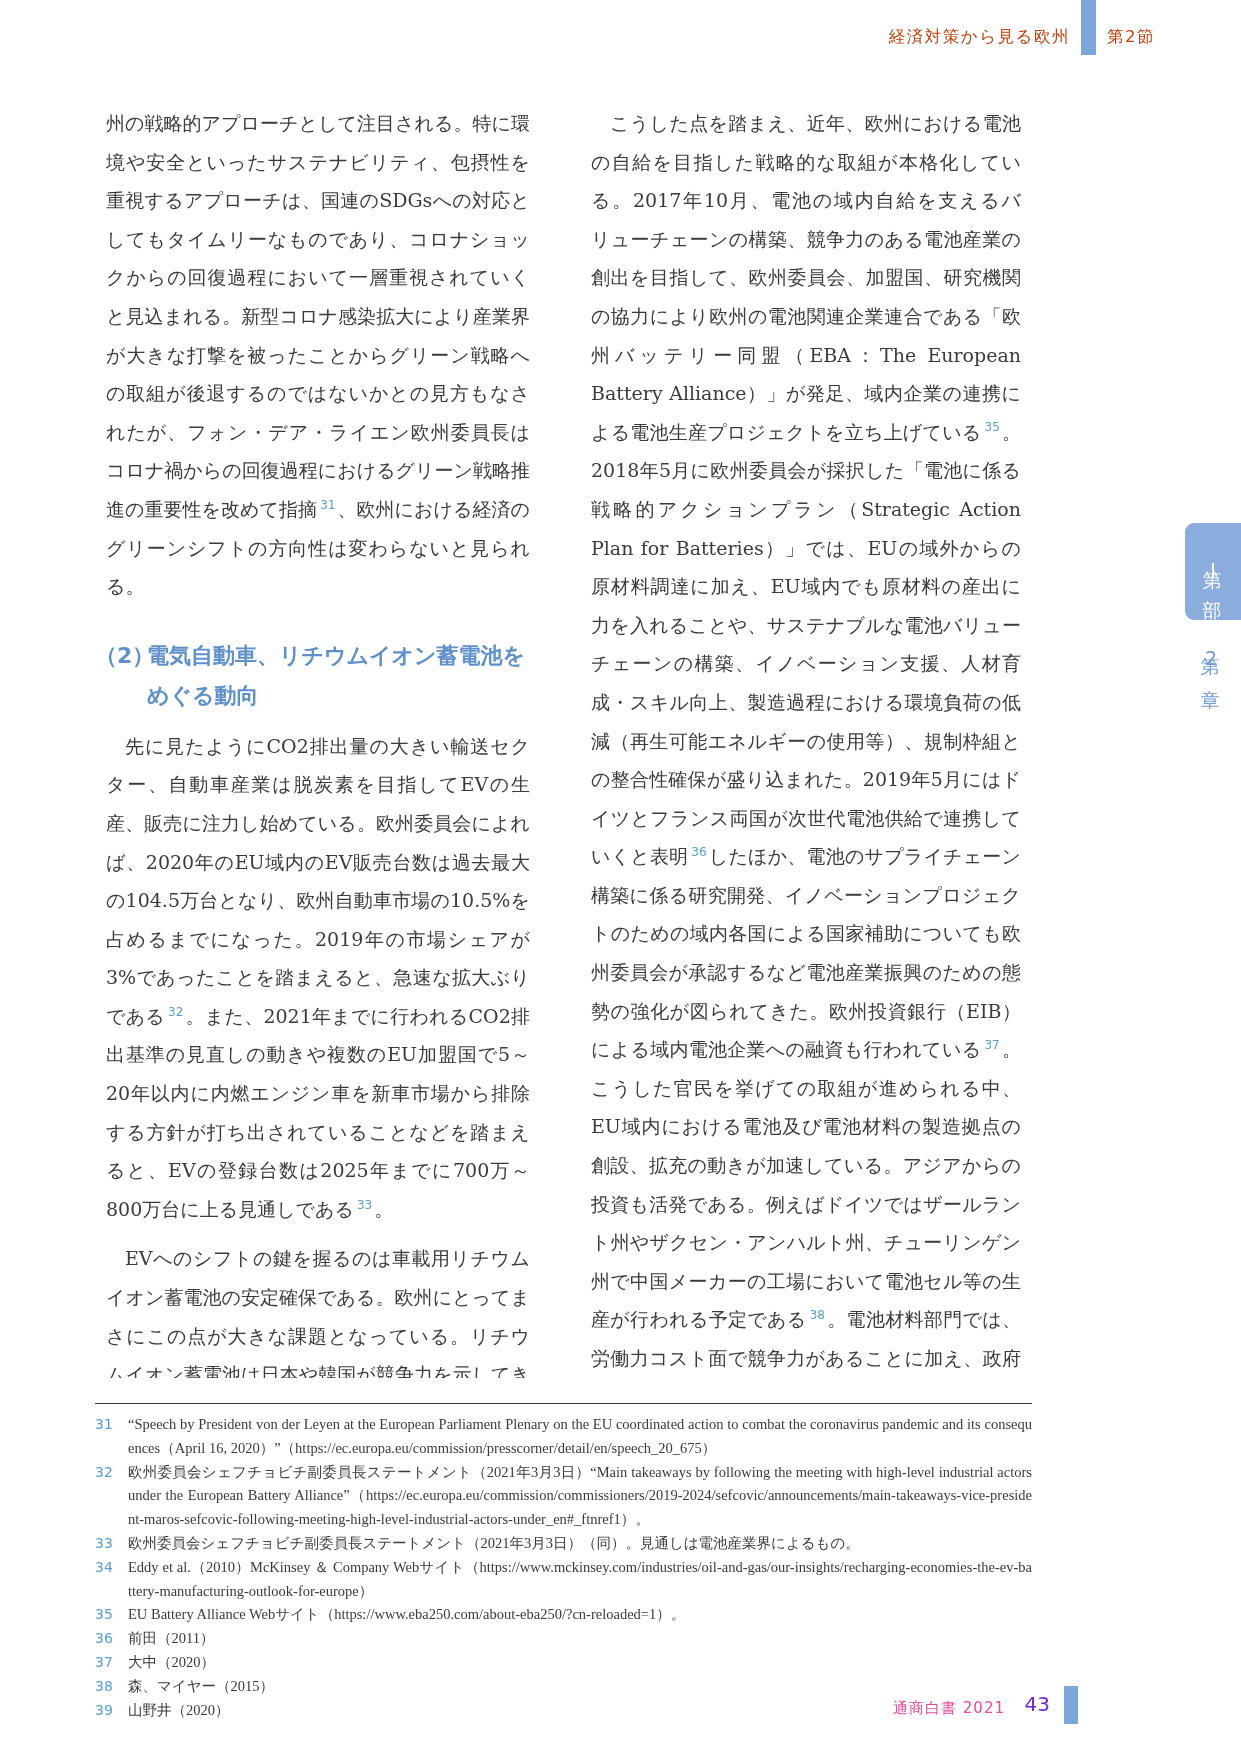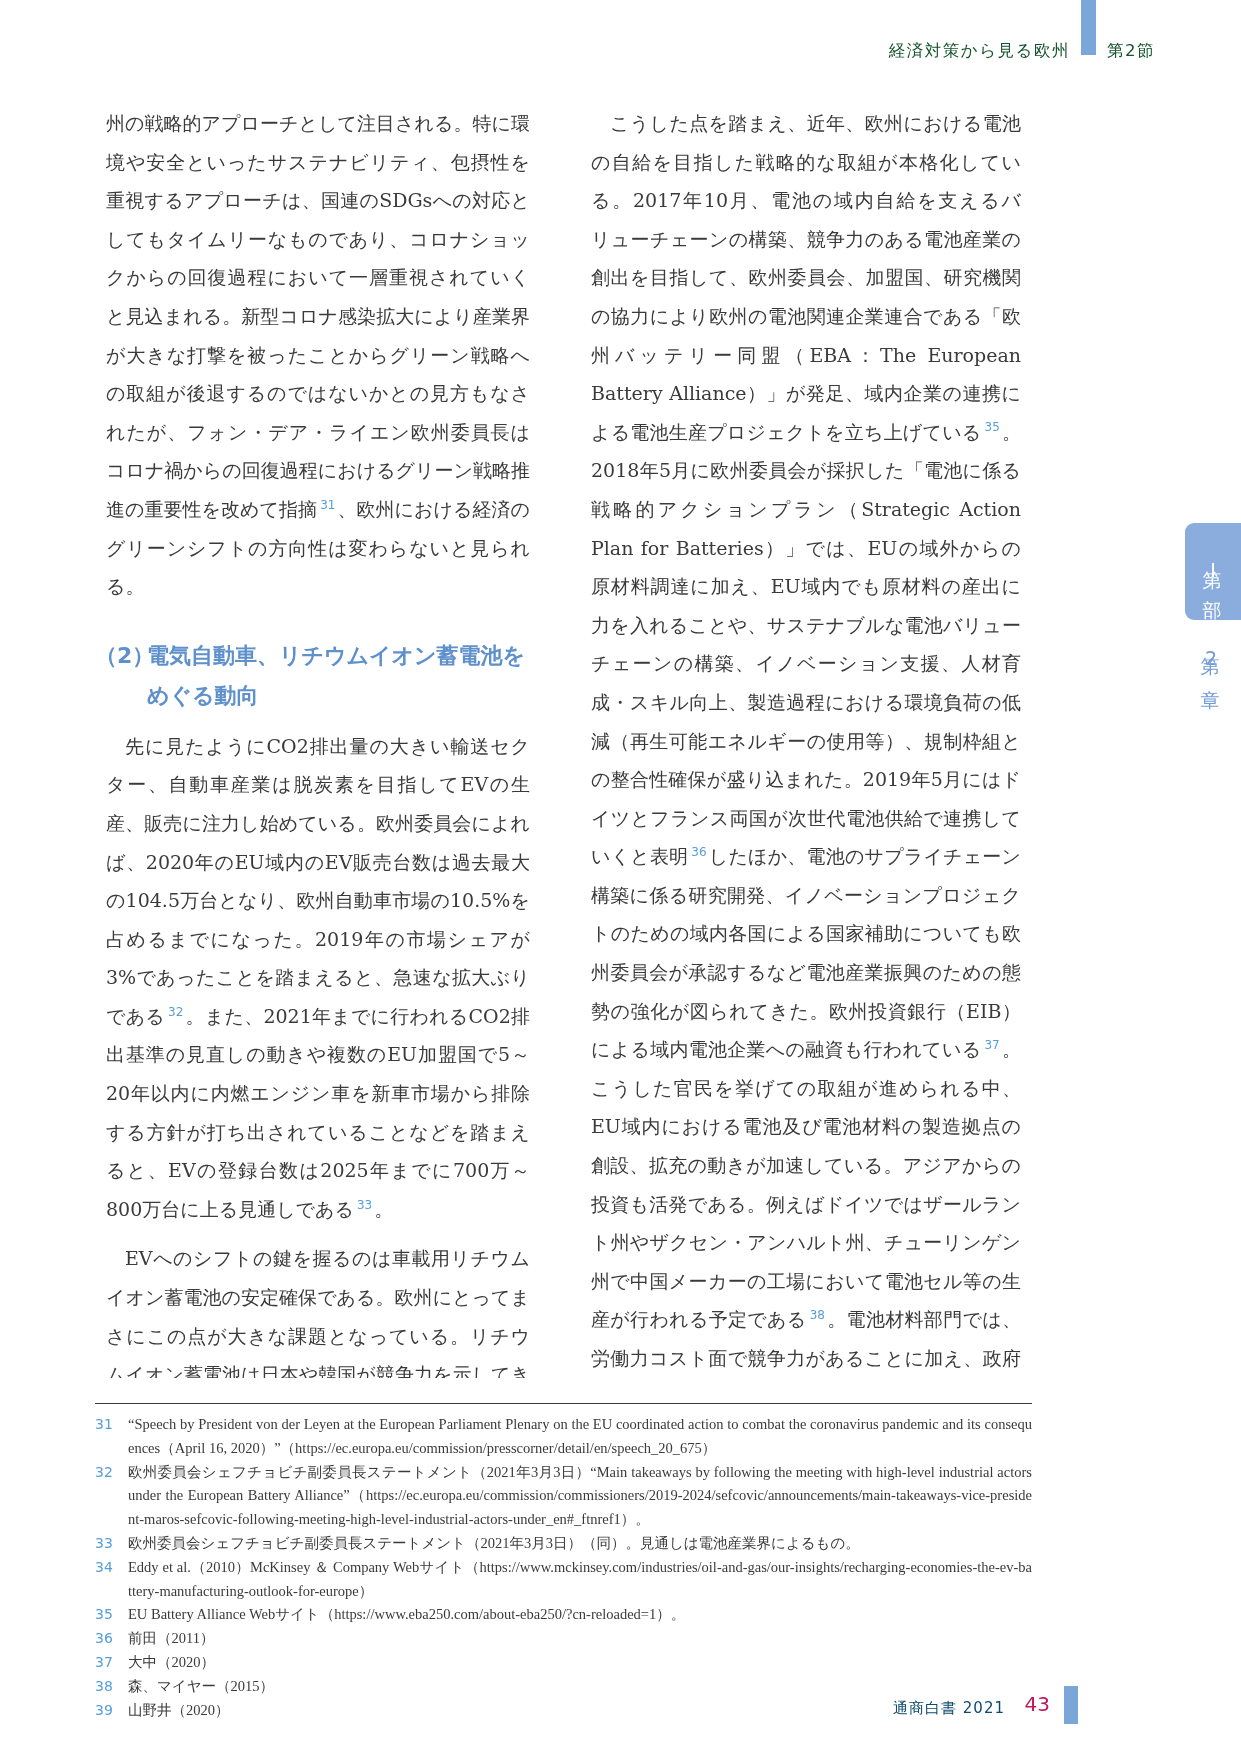--- a/index.html
+++ b/index.html
@@ -1,20 +1,20 @@
 <!DOCTYPE html>
 <html lang="ja"><head>
 <meta charset="utf-8">
 <style>
   html,body{margin:0;padding:0;background:#e8e8e8;}
   #page{position:relative;width:1241px;height:1754px;background:#ffffff;margin:0 auto;overflow:hidden;}
 
   
   #header{position:absolute;top:0;right:86px;height:55px;display:flex;align-items:flex-start;gap:11px;}
-  .hdr-text{font-family:"DejaVu Sans",sans-serif;font-size:16.5px;color:#14532d;letter-spacing:1.5px;margin-top:40px;}
+  .hdr-text{font-family:"DejaVu Sans",sans-serif;font-size:16.5px;color:#c2410c;letter-spacing:1.5px;margin-top:26px;}
   #header-bar{width:15px;height:55px;background:#7ba6da;}
 
   
   .column{position:absolute;top:93px;height:1285px;overflow:hidden;
     font-family:"DejaVu Serif",serif;font-size:19px;line-height:38.6px;color:#3a3a3a;
     text-align:justify;text-justify:inter-ideograph;line-break:strict;}
   #left-column{left:95px;width:446px;}
   #right-column{left:580px;width:452px;}
   .body-p{margin:11px;}
   .body-p.indent{text-indent:1em;}
@@ -35,22 +35,22 @@
 
   
   #fn-divider{position:absolute;left:95px;top:1403px;width:937px;height:1px;background:#3a3a3a;}
   #footnotes{position:absolute;left:95px;top:1413px;width:937px;
     font-family:"DejaVu Serif",serif;font-size:14.5px;line-height:23.8px;color:#3a3a3a;}
   .footnote{display:flex;}
   .fn-num{flex:none;width:33px;color:#559ed6;font-family:"DejaVu Sans",sans-serif;font-size:14px;}
   .fn-text{flex:1;text-align:justify;word-break:break-all;font-family:Liberation Serif, serif;}
 
   
-  #footer-pub{position:absolute;top:1699px;right:236px;font-family:"DejaVu Sans",sans-serif;font-size:15px;color:#0c4a6e;letter-spacing:1px;}
-  #footer-page{position:absolute;top:1692px;right:191px;font-family:"DejaVu Sans",sans-serif;font-size:20px;color:#be185d;}
+  #footer-pub{position:absolute;top:1699px;right:236px;font-family:"DejaVu Sans",sans-serif;font-size:15px;color:#ec4899;letter-spacing:1px;}
+  #footer-page{position:absolute;top:1692px;right:191px;font-family:"DejaVu Sans",sans-serif;font-size:20px;color:#6d28d9;}
   #footer-bar{position:absolute;top:1686px;right:163px;width:14px;height:38px;background:#7ba6da;}
 </style>
 </head>
 <body>
 
 <div id="page">
 
   <div id="header">
     <span class="hdr-text">経済対策から見る欧州</span>
     <div id="header-bar"></div>

